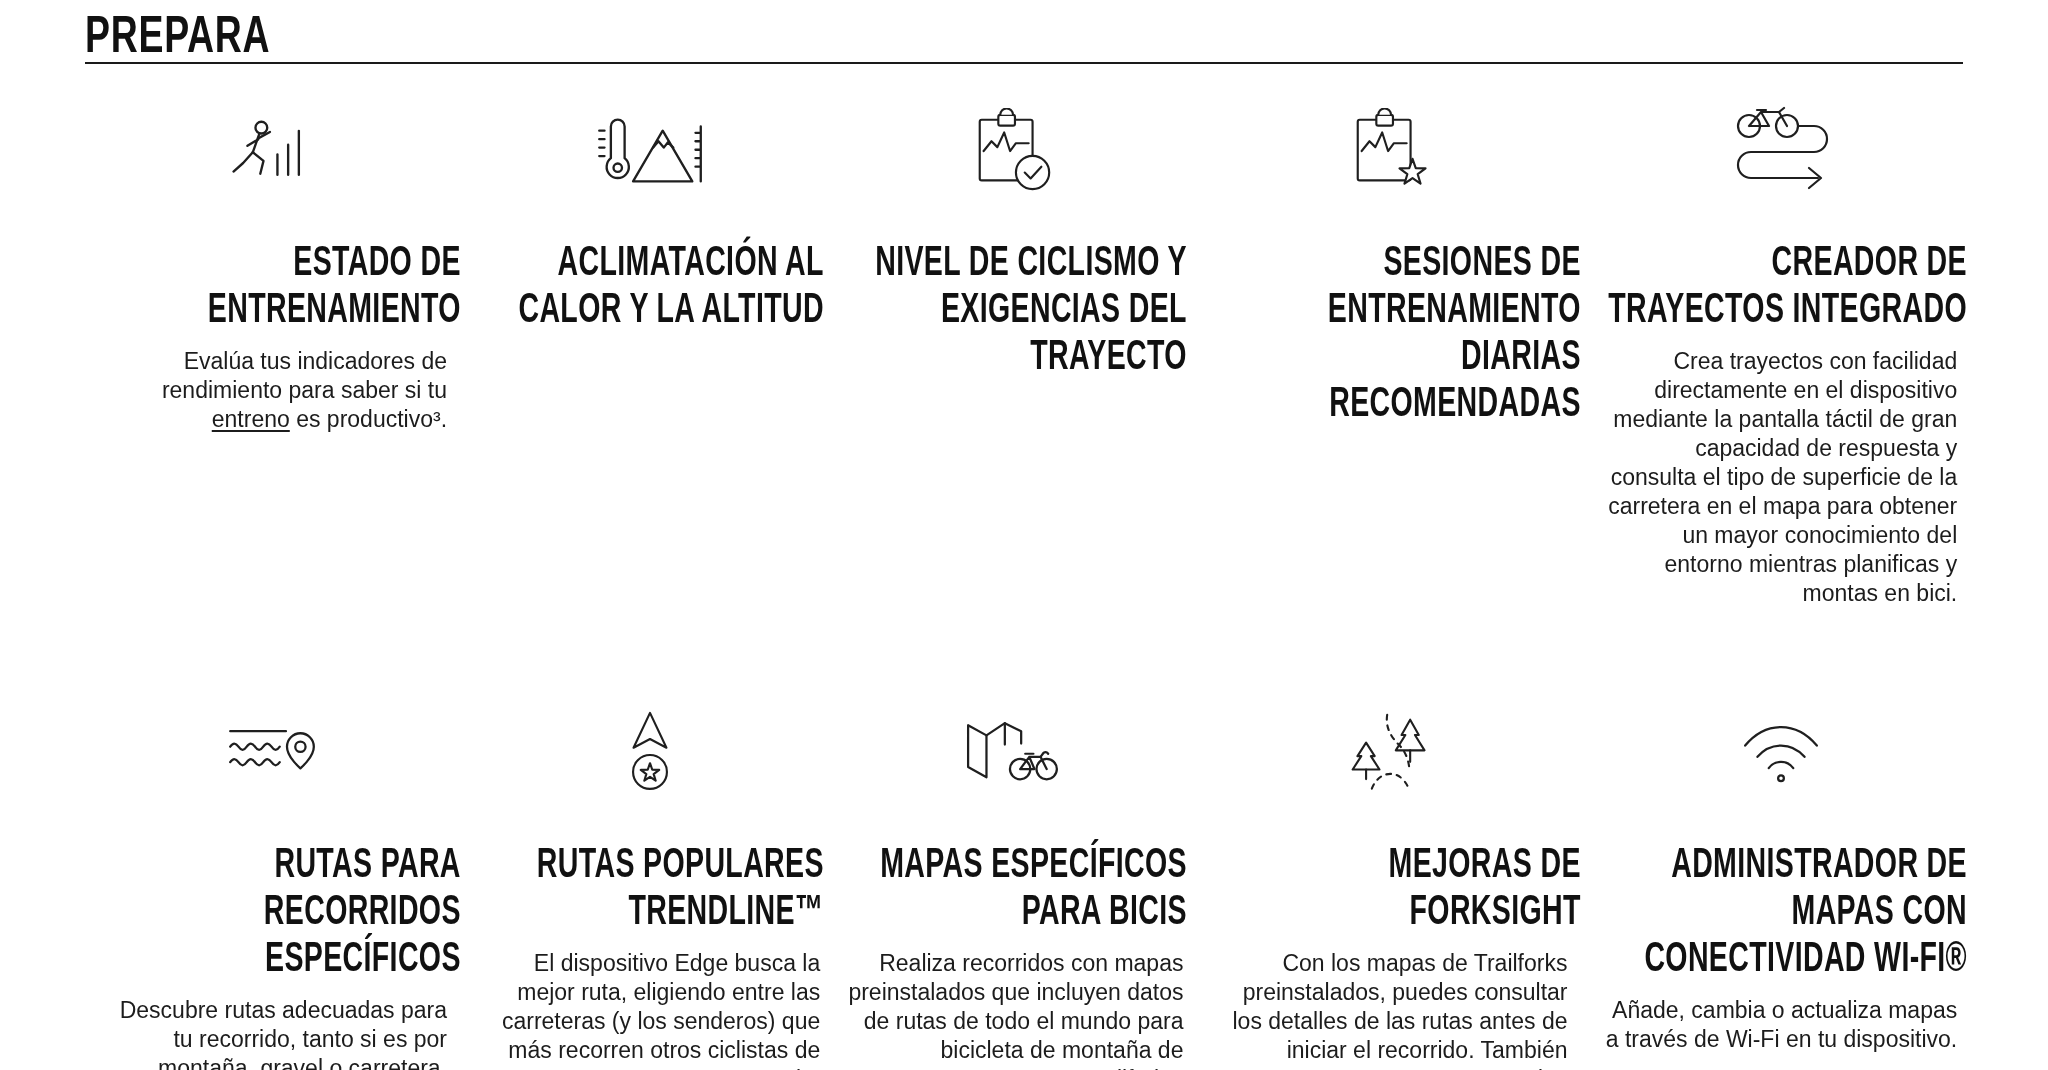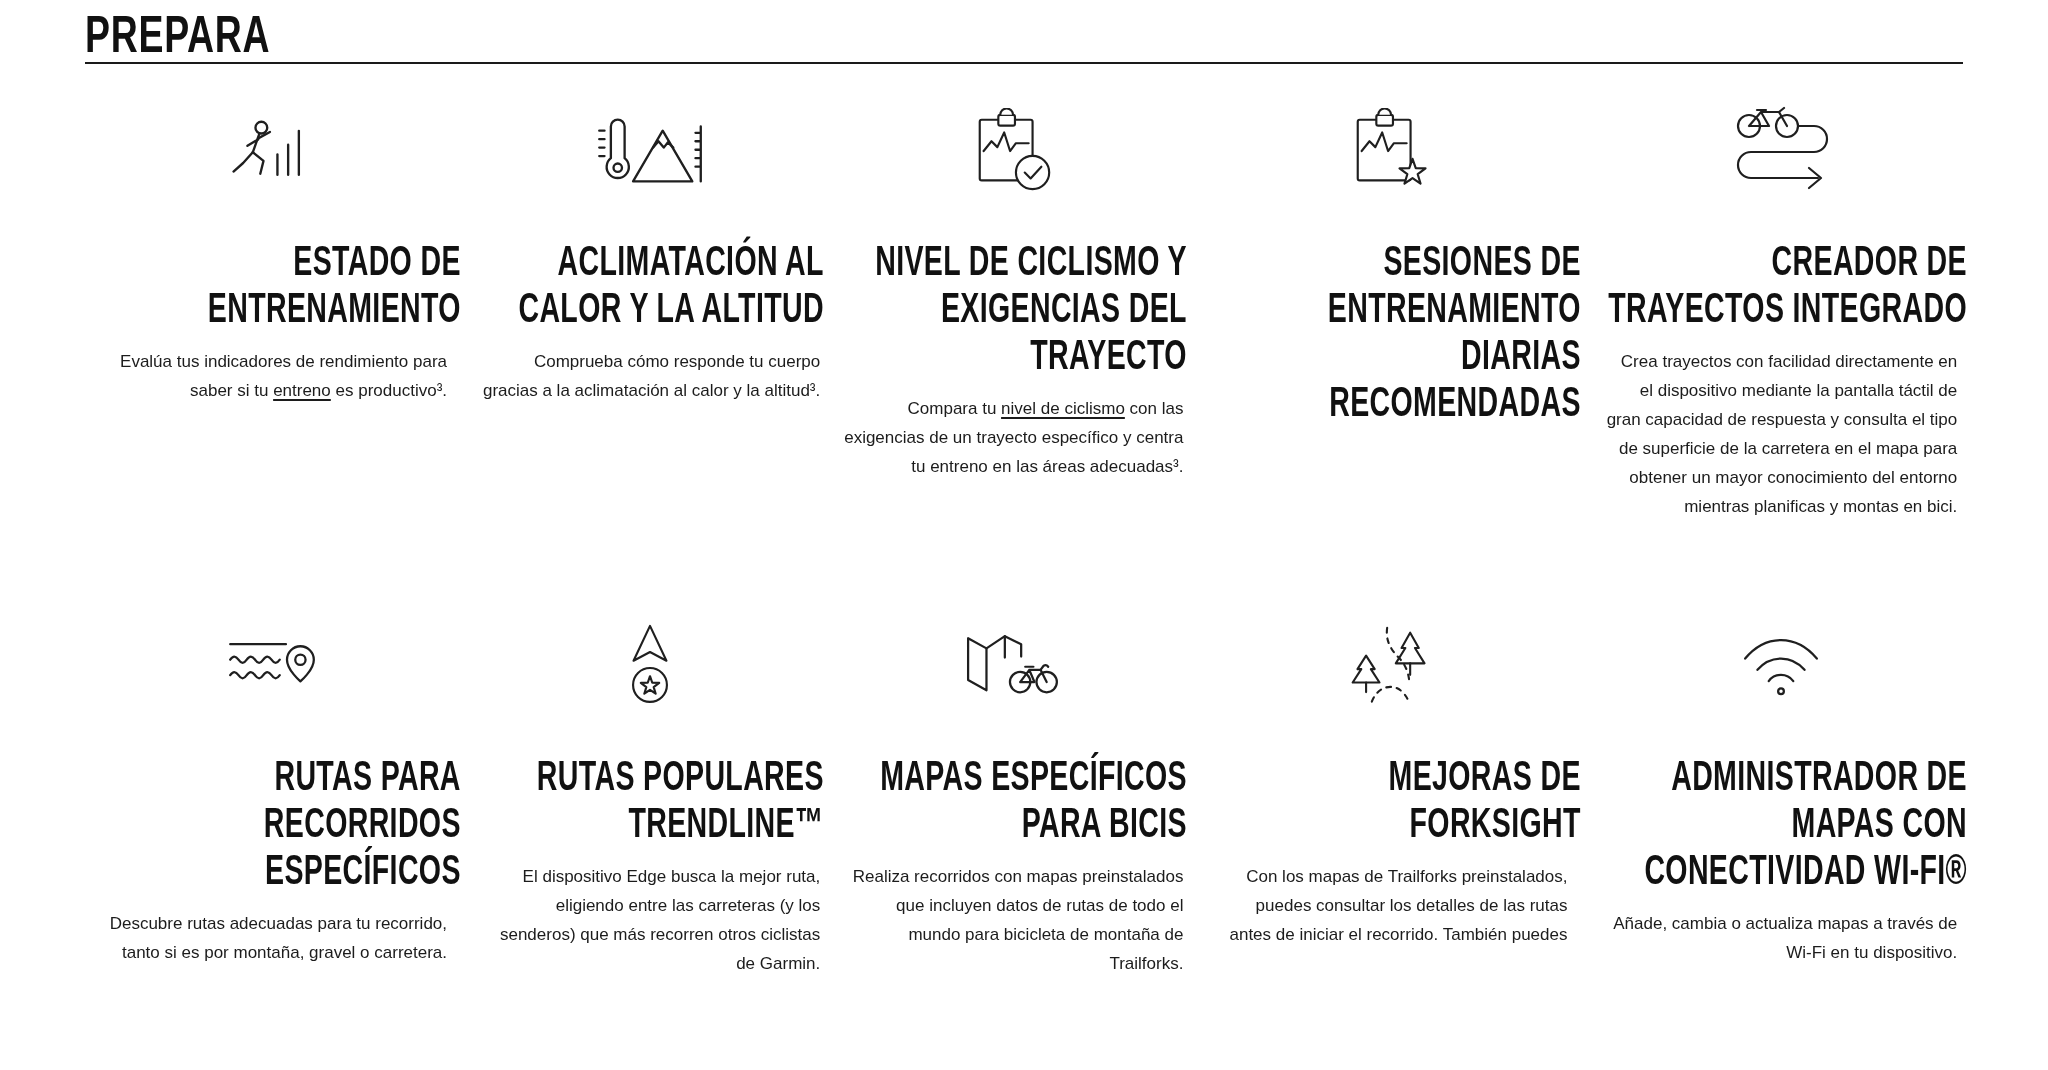--- a/index.html
+++ b/index.html
@@ -20,21 +20,21 @@
   }
   .cell{text-align:right;}
   .icon-box{height:115px;display:flex;align-items:center;justify-content:center;}
   .icon-box svg{stroke:#1f1f1f;fill:none;stroke-width:2.2;stroke-linecap:round;stroke-linejoin:round;}
   .title{
     margin:28px 0 0 0;font-weight:700;color:#111;font-size:42px;line-height:47px;
     letter-spacing:.5px;white-space:pre-line;width:150%;margin-left:-25%;
     transform:scaleX(.68);
   }
   .desc{
-    margin:16px auto 0 auto;max-width:352px;font-size:17px;line-height:29px;color:#1c1c1c;
+    margin:16px auto 0 auto;max-width:352px;font-size:23px;line-height:29px;color:#1c1c1c;
   }
   .desc .link{
     text-decoration:underline;text-underline-offset:3px;text-decoration-thickness:1.5px;cursor:pointer;
   }
   .dashed{stroke-dasharray:5 6;}
 </style>
 </head>
 <body>
 
 <div class="wrap">
@@ -68,38 +68,36 @@
           <path d="M15,8 a6.5,6.5 0 0 1 13,0 V38 a10.5,10.5 0 1 1 -13,0 Z"></path>
           <circle cx="21.5" cy="47" r="4"></circle>
           <path d="M4,12 h5 M4,20 h5 M4,28 h5 M4,36 h5"></path>
           <path d="M36,60 L64,12 L92,60 Z"></path>
           <path d="M55,28 l5,-6 l5,6 l4,-5 l5,5"></path>
           <path d="M100,8 V60 M100,14 h-5 M100,22 h-5 M100,30 h-5 M100,38 h-5 M100,46 h-5"></path>
         </svg>
       </div>
       <h3 class="title">ACLIMATACIÓN AL
 CALOR Y LA ALTITUD</h3>
-      <p class="desc">Comprueba cómo responde tu cuerpo gracias a la aclimatación al calor y la altitud³.</p>
     </div>
 
     <div class="cell">
       <div class="icon-box">
         <svg width="90" viewBox="0 0 92 88">
           <rect x="12" y="12" width="54" height="62" rx="2"></rect>
           <polyline points="16,44 24,34 30,40 37,25 43,44 49,36 62,36"></polyline>
           <rect x="31" y="7" width="17" height="11" rx="2" fill="#fff"></rect>
           <path d="M33,7 a6.5,6.5 0 0 1 13,0" fill="#fff"></path>
           <circle cx="66" cy="66" r="17" fill="#fff"></circle>
           <polyline points="58,66 64,72 75,60"></polyline>
         </svg>
       </div>
       <h3 class="title">NIVEL DE CICLISMO Y
 EXIGENCIAS DEL
 TRAYECTO</h3>
-      <p class="desc">Compara tu <span class="link">nivel de ciclismo</span> con las exigencias de un trayecto específico y centra tu entreno en las áreas adecuadas³.</p>
     </div>
 
     <div class="cell">
       <div class="icon-box">
         <svg width="90" viewBox="0 0 92 88">
           <rect x="12" y="12" width="54" height="62" rx="2"></rect>
           <polyline points="16,44 24,34 30,40 37,25 43,44 49,36 62,36"></polyline>
           <rect x="31" y="7" width="17" height="11" rx="2" fill="#fff"></rect>
           <path d="M33,7 a6.5,6.5 0 0 1 13,0" fill="#fff"></path>
           <polygon fill="#fff" points="68,52 71.3,61.5 81.3,61.7 73.3,67.7 76.2,77.3 68,71.6 59.8,77.3 62.7,67.7 54.7,61.7 64.7,61.5"></polygon>

